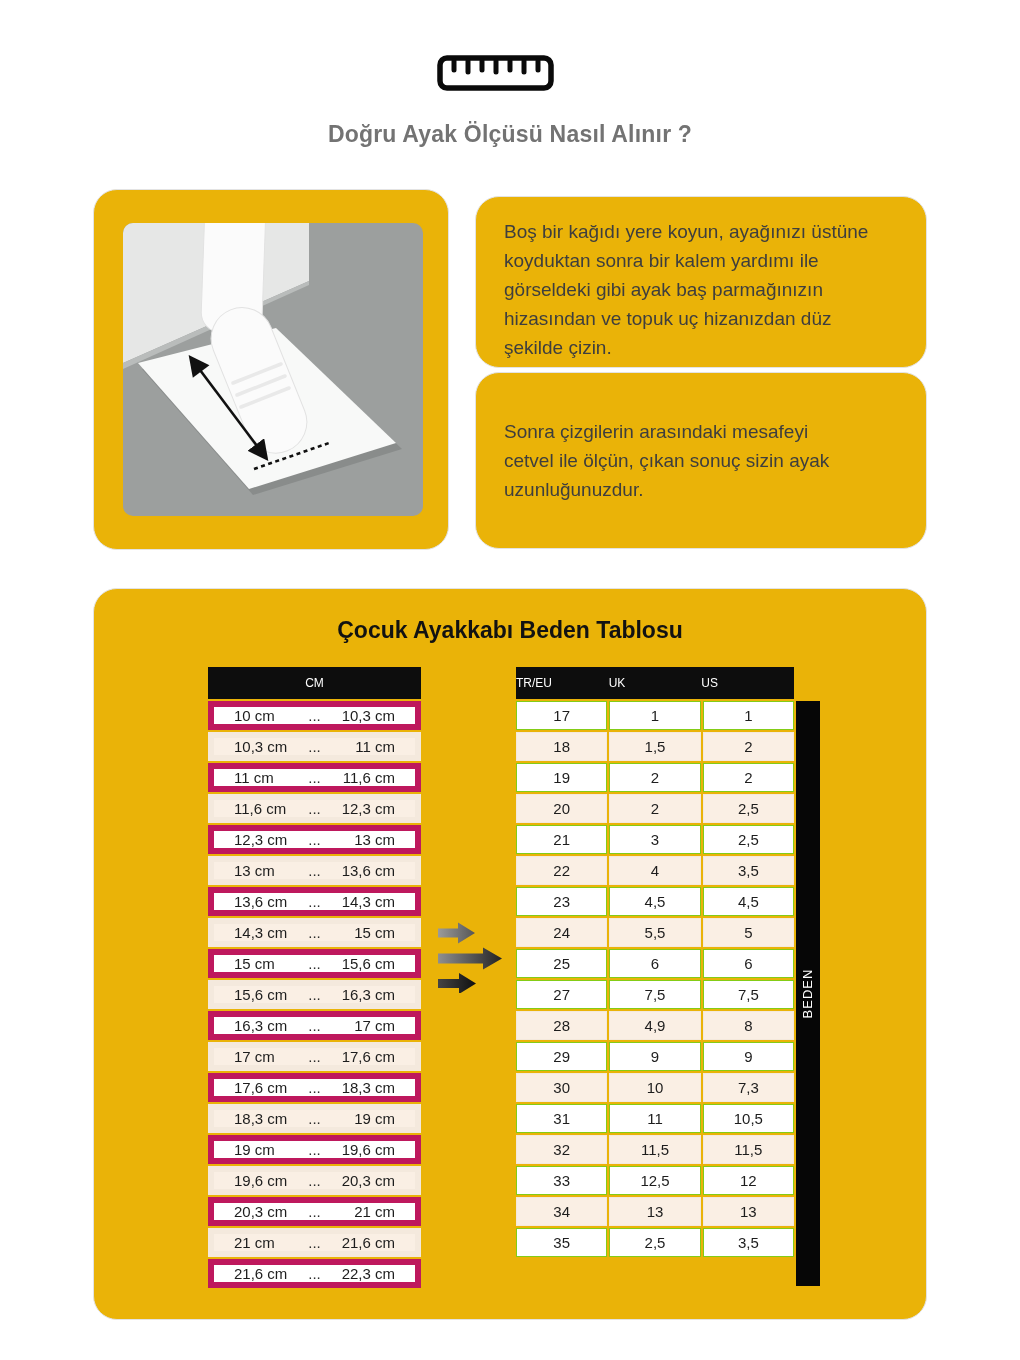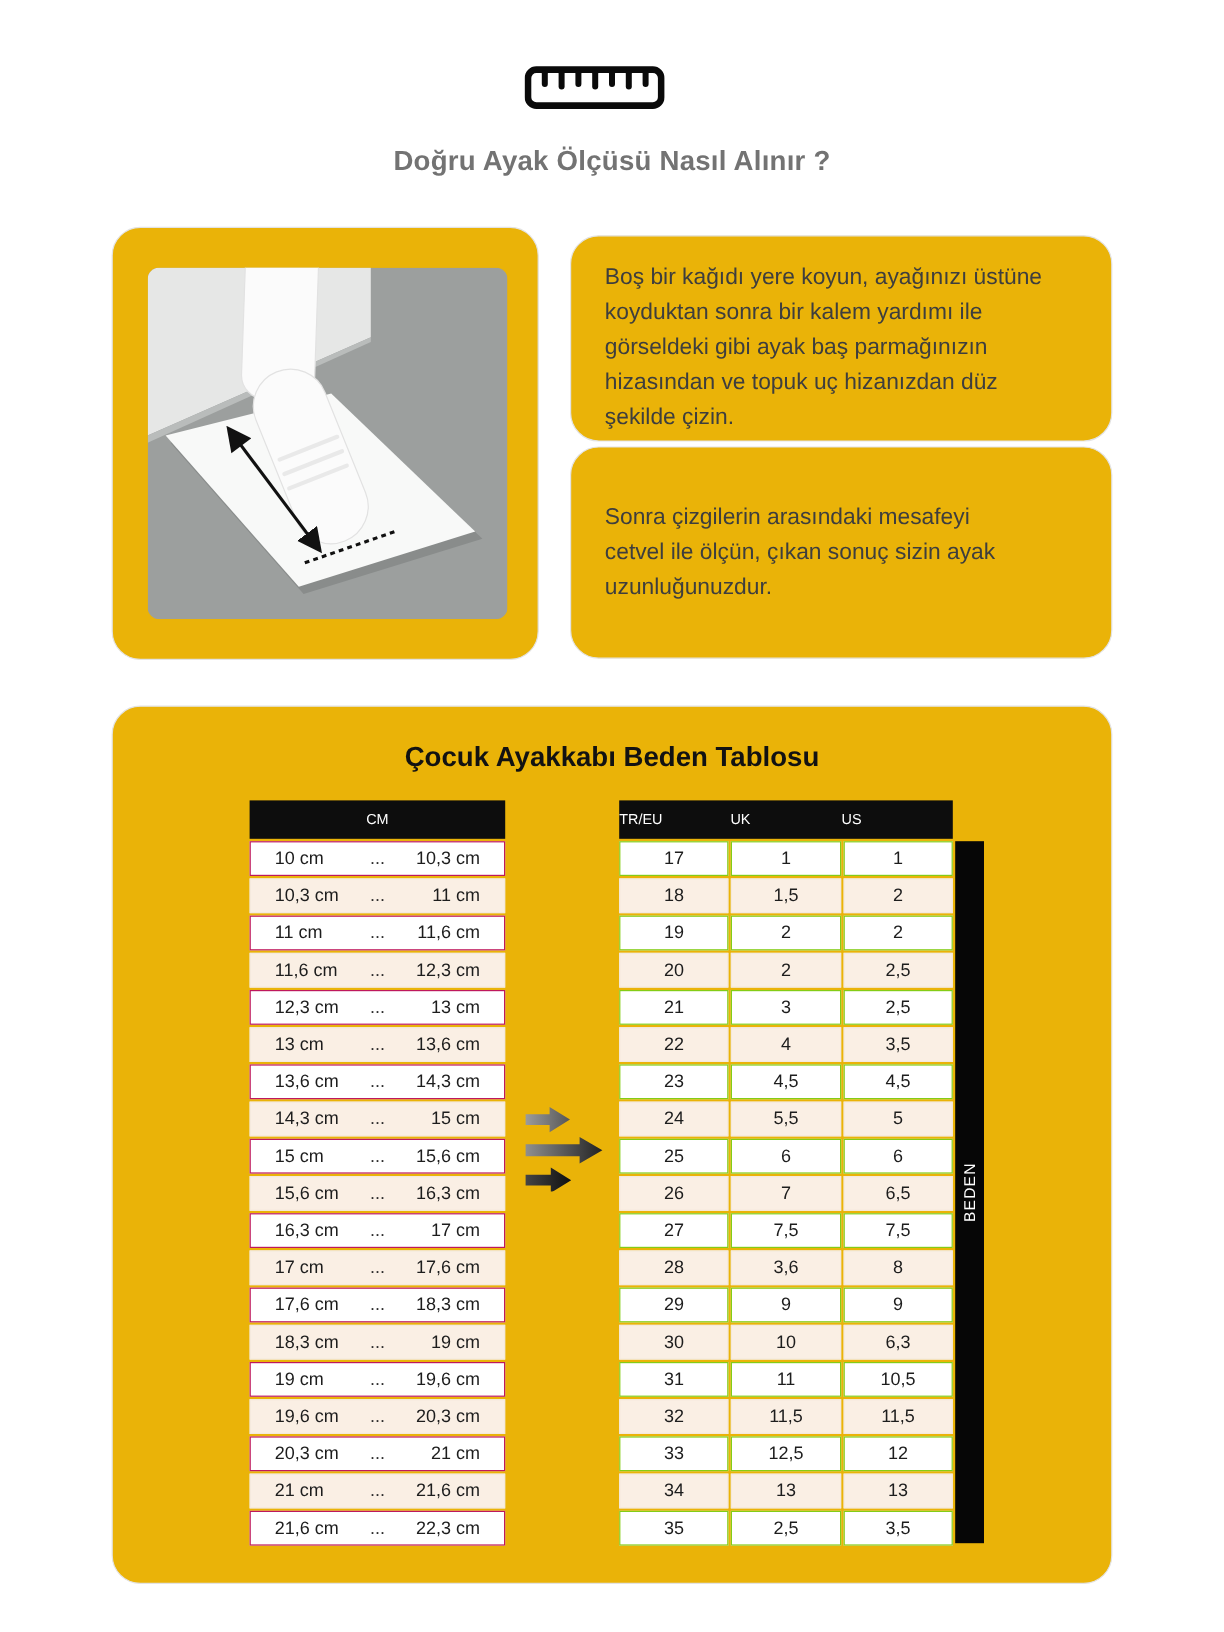--- a/index.html
+++ b/index.html
@@ -45,21 +45,21 @@
     height:32px; background:#0d0d0d; color:#ffffff; font-size:12px;
     margin-bottom:2px; box-sizing:border-box;
   }
   .cm-table .th-bar { display:flex; align-items:center; justify-content:center; }
   .size-table .th-bar { display:grid; grid-template-columns:1fr 1fr 1fr; align-items:center; text-align:left; }
 
   .cm-row {
     height:29px; margin-bottom:2px; display:grid;
     grid-template-columns:1fr 34px 1fr; align-items:center;
     font-size:15px; color:#1d1d1d; background:#fff;
-    border:1px solid #be185d; box-sizing:border-box;
+    border:6px solid #be185d; box-sizing:border-box;
   }
   .cm-row .from { padding-left:20px; text-align:left; }
   .cm-row .dots { text-align:center; color:#2c2c2c; }
   .cm-row .to   { padding-right:20px; text-align:right; }
   .cm-row.alt   { background:#FAEFE4; border-color:#f4e9dd; }
 
   .size-row { display:grid; grid-template-columns:1fr 1fr 1fr; gap:2px; margin-bottom:2px; }
   .size-cell {
     height:29px; display:flex; align-items:center; justify-content:center;
     font-size:15px; color:#1d1d1d; background:#fff;
@@ -315,44 +315,39 @@
         <div class="size-row alt">
           <div class="size-cell">24</div>
           <div class="size-cell">5,5</div>
           <div class="size-cell">5</div>
         </div>
         <div class="size-row">
           <div class="size-cell">25</div>
           <div class="size-cell">6</div>
           <div class="size-cell">6</div>
         </div>
-        <div class="size-row alt">
-          <div class="size-cell">26</div>
-          <div class="size-cell">7</div>
-          <div class="size-cell">6,5</div>
-        </div>
         <div class="size-row">
           <div class="size-cell">27</div>
           <div class="size-cell">7,5</div>
           <div class="size-cell">7,5</div>
         </div>
         <div class="size-row alt">
           <div class="size-cell">28</div>
-          <div class="size-cell">3,6</div>
+          <div class="size-cell">4,9</div>
           <div class="size-cell">8</div>
         </div>
         <div class="size-row">
           <div class="size-cell">29</div>
           <div class="size-cell">9</div>
           <div class="size-cell">9</div>
         </div>
         <div class="size-row alt">
           <div class="size-cell">30</div>
           <div class="size-cell">10</div>
-          <div class="size-cell">6,3</div>
+          <div class="size-cell">7,3</div>
         </div>
         <div class="size-row">
           <div class="size-cell">31</div>
           <div class="size-cell">11</div>
           <div class="size-cell">10,5</div>
         </div>
         <div class="size-row alt">
           <div class="size-cell">32</div>
           <div class="size-cell">11,5</div>
           <div class="size-cell">11,5</div>

